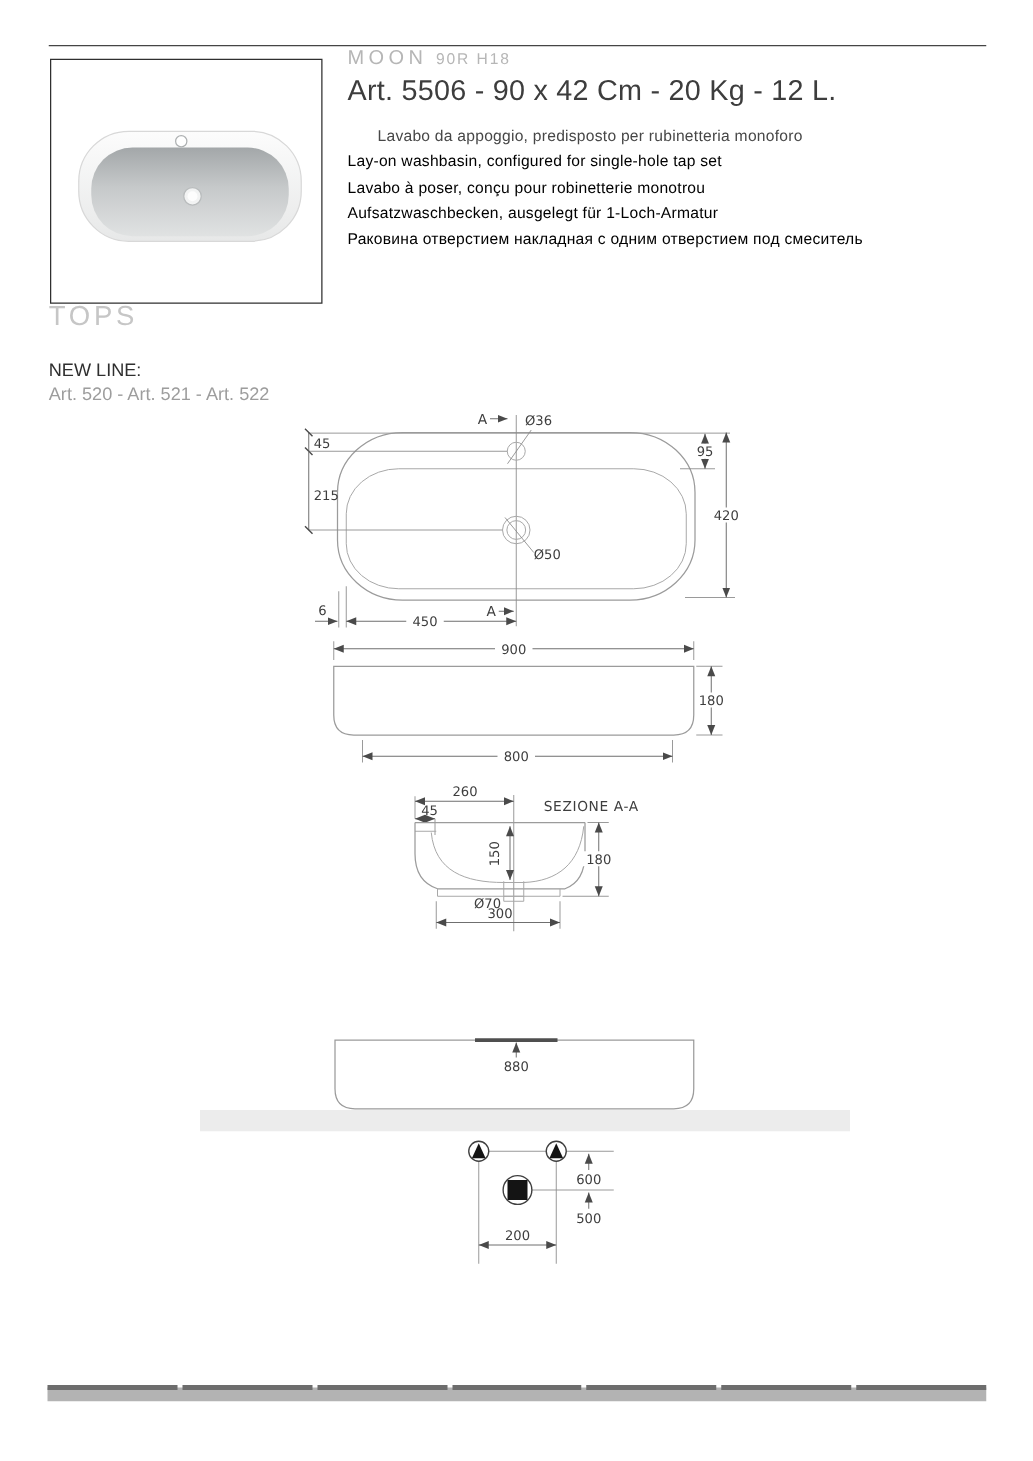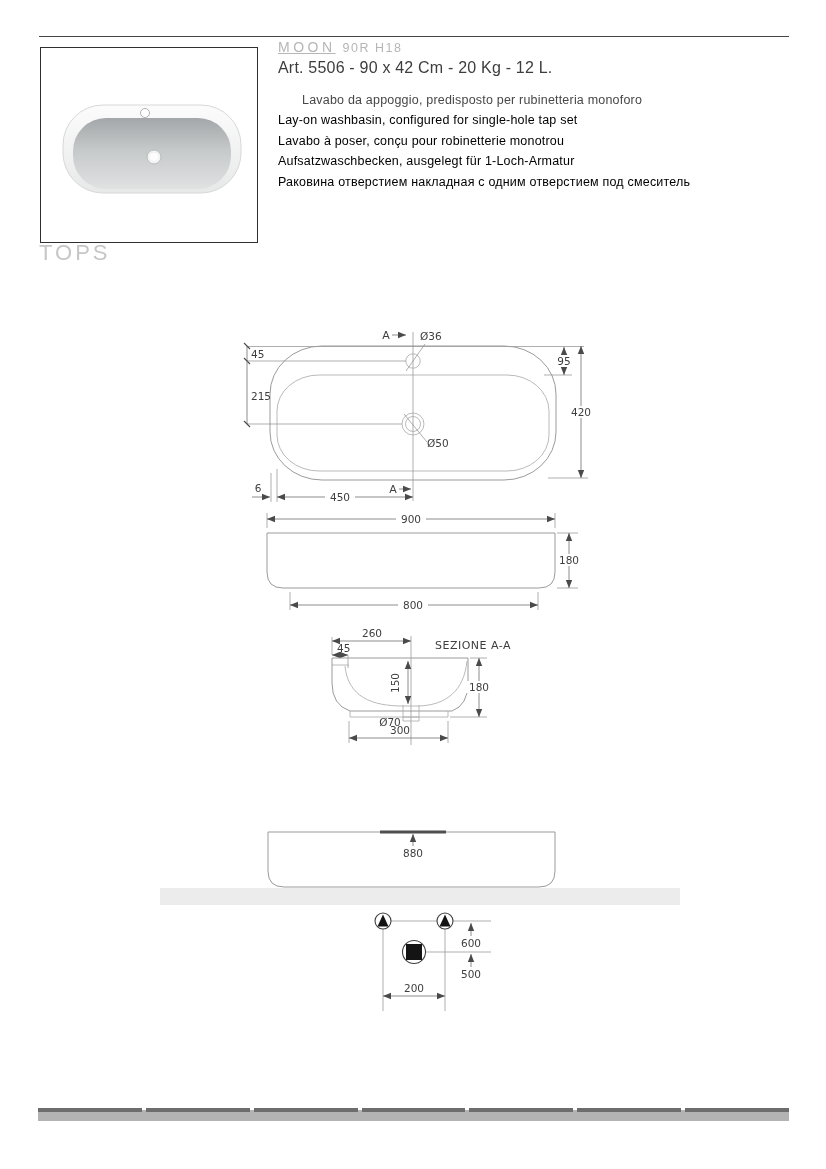--- a/index.html
+++ b/index.html
@@ -7,23 +7,23 @@
           font-family:"Liberation Sans", sans-serif; overflow:hidden; }
 
   .top-rule { position:absolute; left:39px; top:36px; width:750px; height:0;
               border-top:1.6px solid #454545; }
 
   .photo-box { position:absolute; left:40px; top:47px; width:218px; height:196px;
                border:1.2px solid #2f2f2f; box-sizing:border-box; background:#fff; }
 
   .header-block { position:absolute; left:278px; top:38px; width:520px; }
   .series-line  { color:#b6b6b6; white-space:nowrap; }
-  .series-name  { font-size:14px; letter-spacing:3.5px;text-decoration:underline; }
+  .series-name  { font-size:16px; letter-spacing:3.5px; }
   .series-suffix{ font-size:12.5px; letter-spacing:1.5px; margin-left:7px;text-align:right; }
-  .article-line { font-size:16px; color:#3d3d3d; margin-top:3px; letter-spacing:0.2px; }
+  .article-line { font-size:23px; color:#3d3d3d; margin-top:3px; letter-spacing:0.2px; }
   .desc-list    { margin-top:13px; }
   .desc         { font-size:12.5px; line-height:20.4px; color:#000000; letter-spacing:0.2px; }
   .desc.primary { color:#474747;margin-left:24px; }
 
   .category-title { position:absolute; left:39px; top:240px; font-size:22px;
                     letter-spacing:3px; color:#c6c6c6; }
   .newline-block  { position:absolute; left:39px; top:289px; font-size:14.5px; }
   .newline-label  { color:#2f2f2f; }
   .newline-articles { color:#9d9d9d; margin-top:3px; }
 
@@ -79,20 +79,24 @@
     <div class="desc-list">
       <div class="desc primary">Lavabo da appoggio, predisposto per rubinetteria monoforo</div>
       <div class="desc">Lay-on washbasin, configured for single-hole tap set</div>
       <div class="desc">Lavabo à poser, conçu pour robinetterie monotrou</div>
       <div class="desc">Aufsatzwaschbecken, ausgelegt für 1-Loch-Armatur</div>
       <div class="desc">Раковина отверстием накладная с одним отверстием под смеситель</div>
     </div>
   </div>
 
   <div class="category-title">TOPS</div>
+  <div class="newline-block">
+    <div class="newline-label">NEW LINE:</div>
+    <div class="newline-articles">Art. 520 - Art. 521 - Art. 522</div>
+  </div>
 
   <svg class="drawings" width="540" height="690" viewBox="0 0 540 690">
     <defs>
       <marker id="aE" markerUnits="userSpaceOnUse" markerWidth="9" markerHeight="8" refX="8" refY="4" orient="auto">
         <path d="M0,0.8 L8,4 L0,7.2 Z" fill="#4a4a4a"></path>
       </marker>
       <marker id="aS" markerUnits="userSpaceOnUse" markerWidth="10" markerHeight="8" refX="1" refY="4" orient="auto">
         <path d="M9,0.8 L1,4 L9,7.2 Z" fill="#4a4a4a"></path>
       </marker>
       <marker id="tk" markerUnits="userSpaceOnUse" markerWidth="9" markerHeight="9" refX="4.5" refY="4.5" orient="auto">

